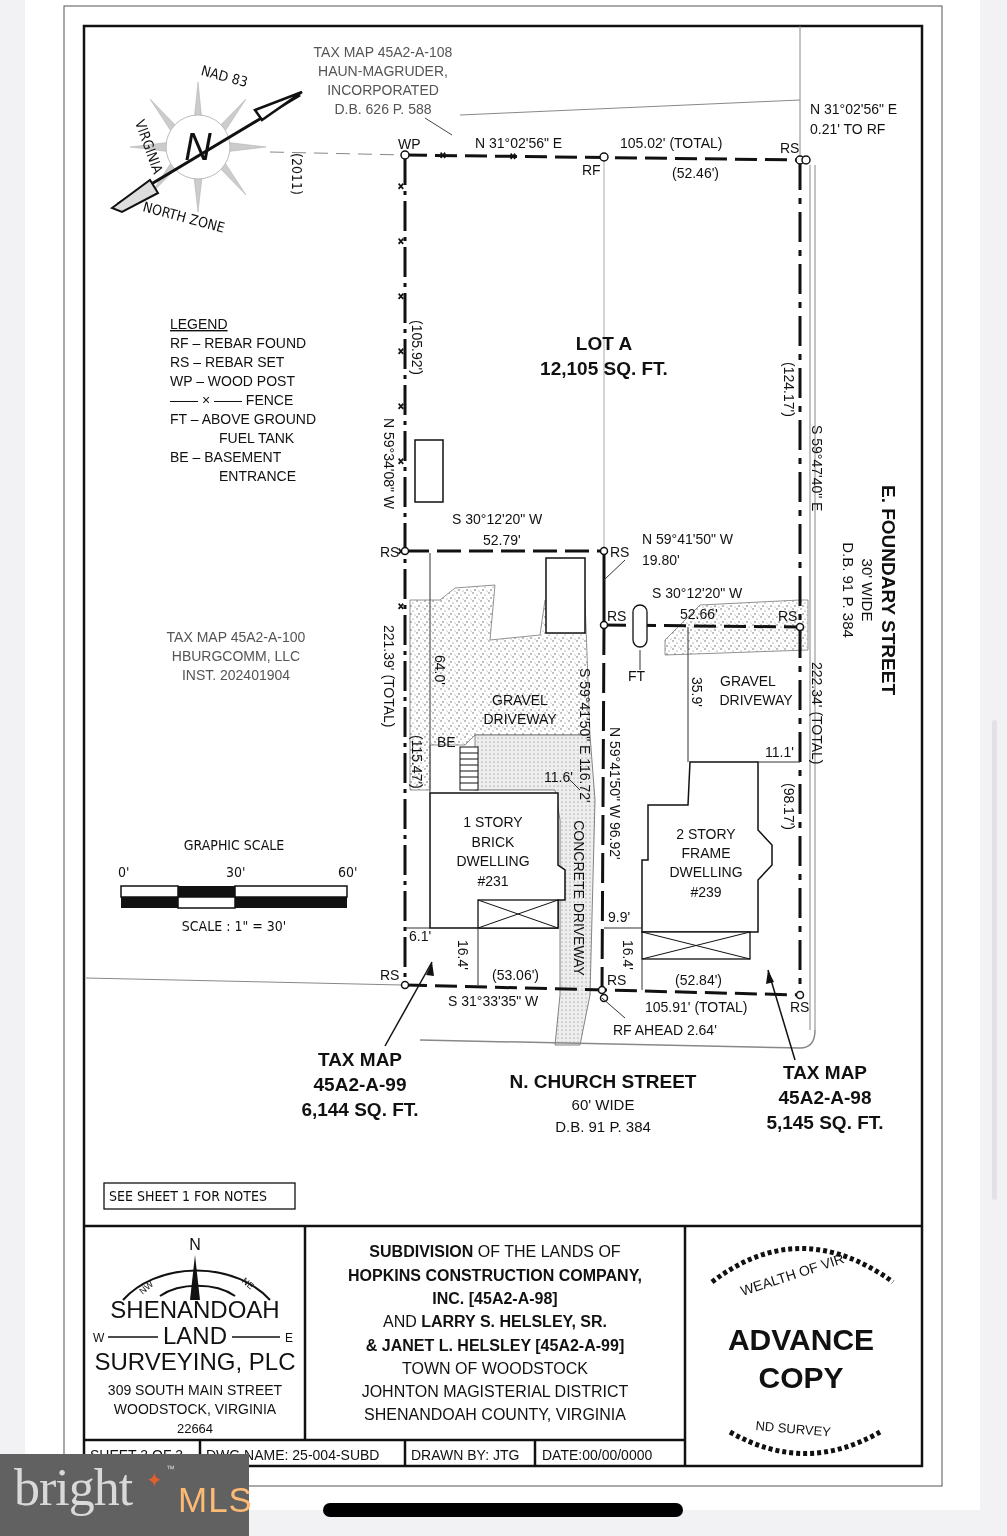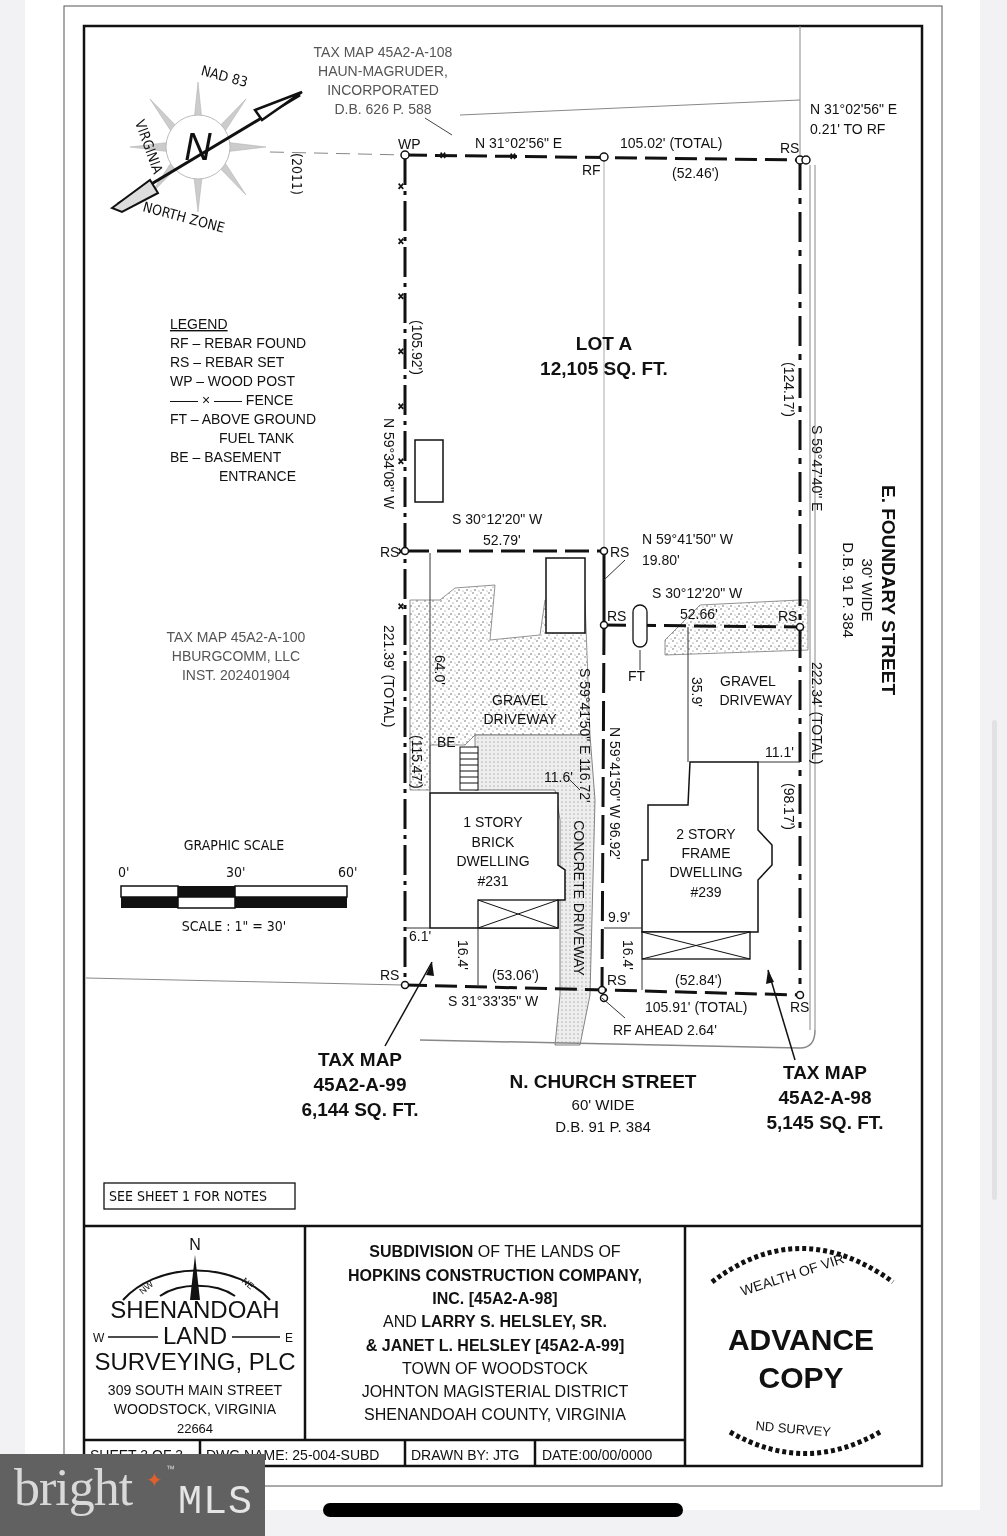--- a/index.html
+++ b/index.html
@@ -5,23 +5,23 @@
   html, body { margin:0; padding:0; }
   body {
     width:1007px; height:1536px; position:relative; overflow:hidden;
     background:#f2f2f4; font-family:"Liberation Sans", sans-serif;
   }
   .page { position:absolute; left:25px; top:0; width:955px; height:1510px; background:#fff; }
   .scrollbar { position:absolute; left:992px; top:720px; width:5px; height:480px; background:#e2e2e6; border-radius:3px; }
   svg text { font-family:"Liberation Sans", sans-serif; }
   .cad { font-family:"DejaVu Sans Condensed","DejaVu Sans", sans-serif; }
   .home-bar { position:absolute; left:323px; top:1503px; width:360px; height:14px; border-radius:7px; background:#000; }
-  .bright { position:absolute; left:0; top:1454px; width:249px; height:82px; background:#616161;padding-left:16px; }
+  .bright { position:absolute; left:0; top:1454px; width:249px; height:82px; background:#616161; }
   .bright-word { position:absolute; left:14px; top:4px; font-family:"Liberation Serif", serif; font-size:52px; color:#d9d9d9; letter-spacing:-1px; }
-  .bright-mls { position:absolute; left:178px; top:26px; font-family:Liberation Mono, monospace; font-size:40px; color:#e5e5e5; letter-spacing:1px; }
+  .bright-mls { position:absolute; left:178px; top:26px; font-family:Liberation Sans, sans-serif; font-size:35px; color:#fdba74; letter-spacing:1px; }
   .bright-star { position:absolute; left:146px; top:14px; color:#e0602d; font-size:20px; }
   .bright-tm { position:absolute; left:166px; top:10px; color:#d9d9d9; font-size:9px; }
 </style>
 </head>
 <body>
 
 <div class="page"></div>
 <div class="scrollbar"></div>
 
 <svg width="1007" height="1536" viewBox="0 0 1007 1536" style="position:absolute;left:0;top:0;">

